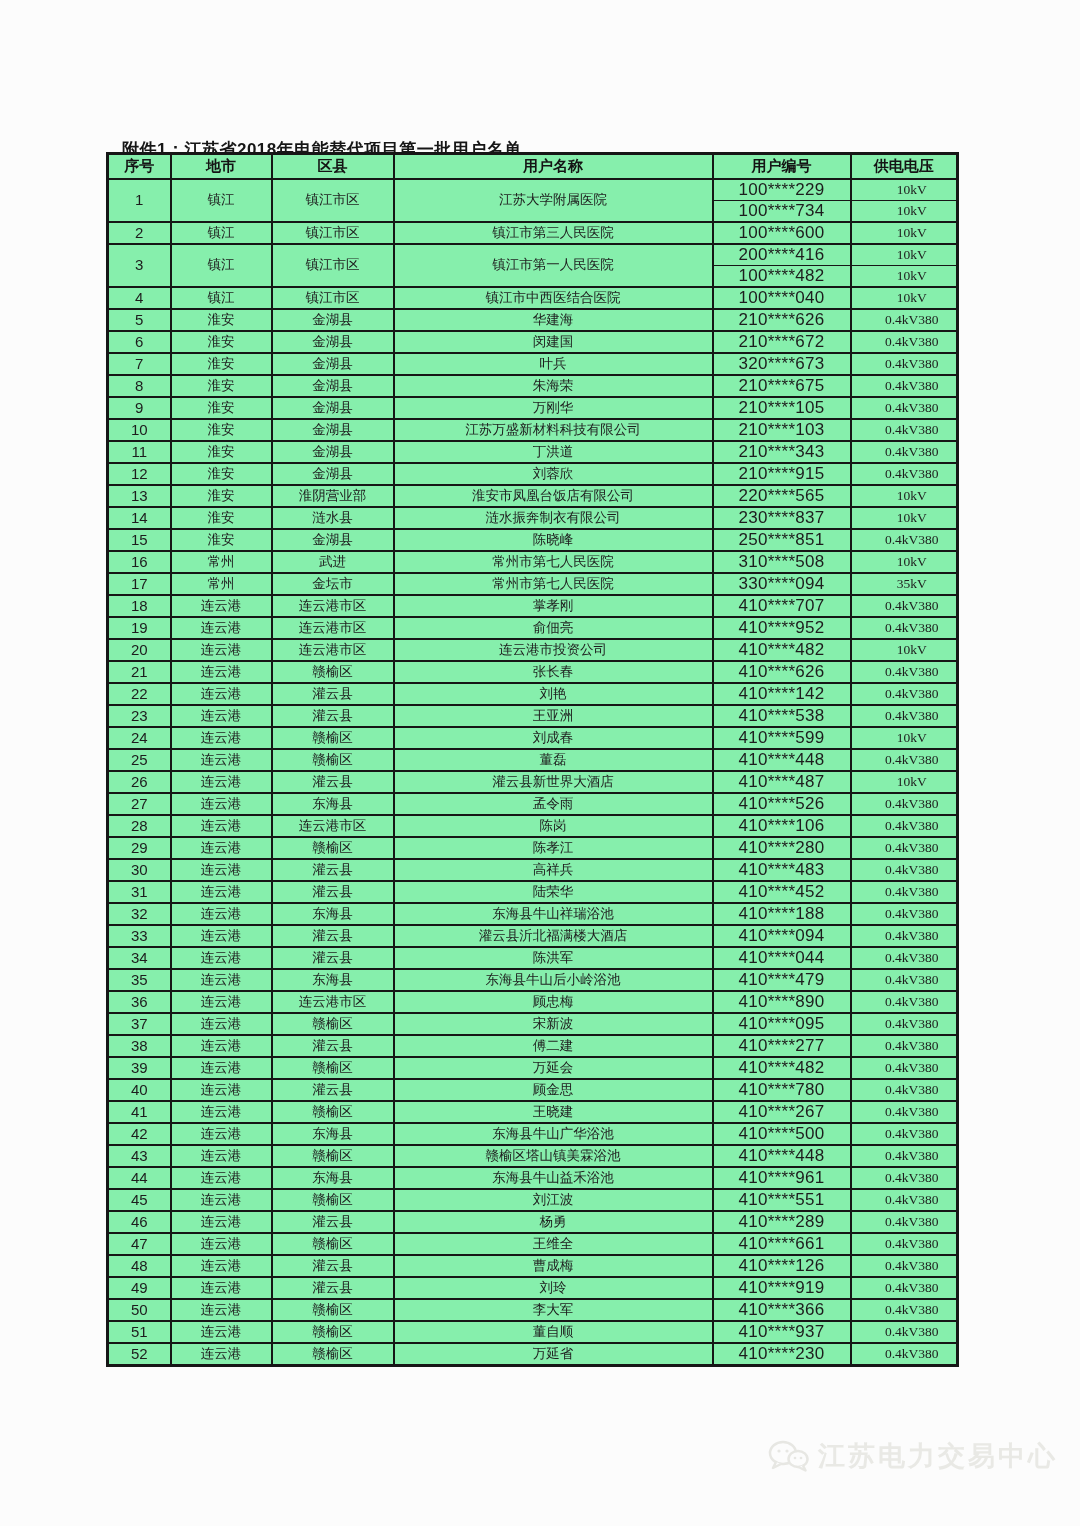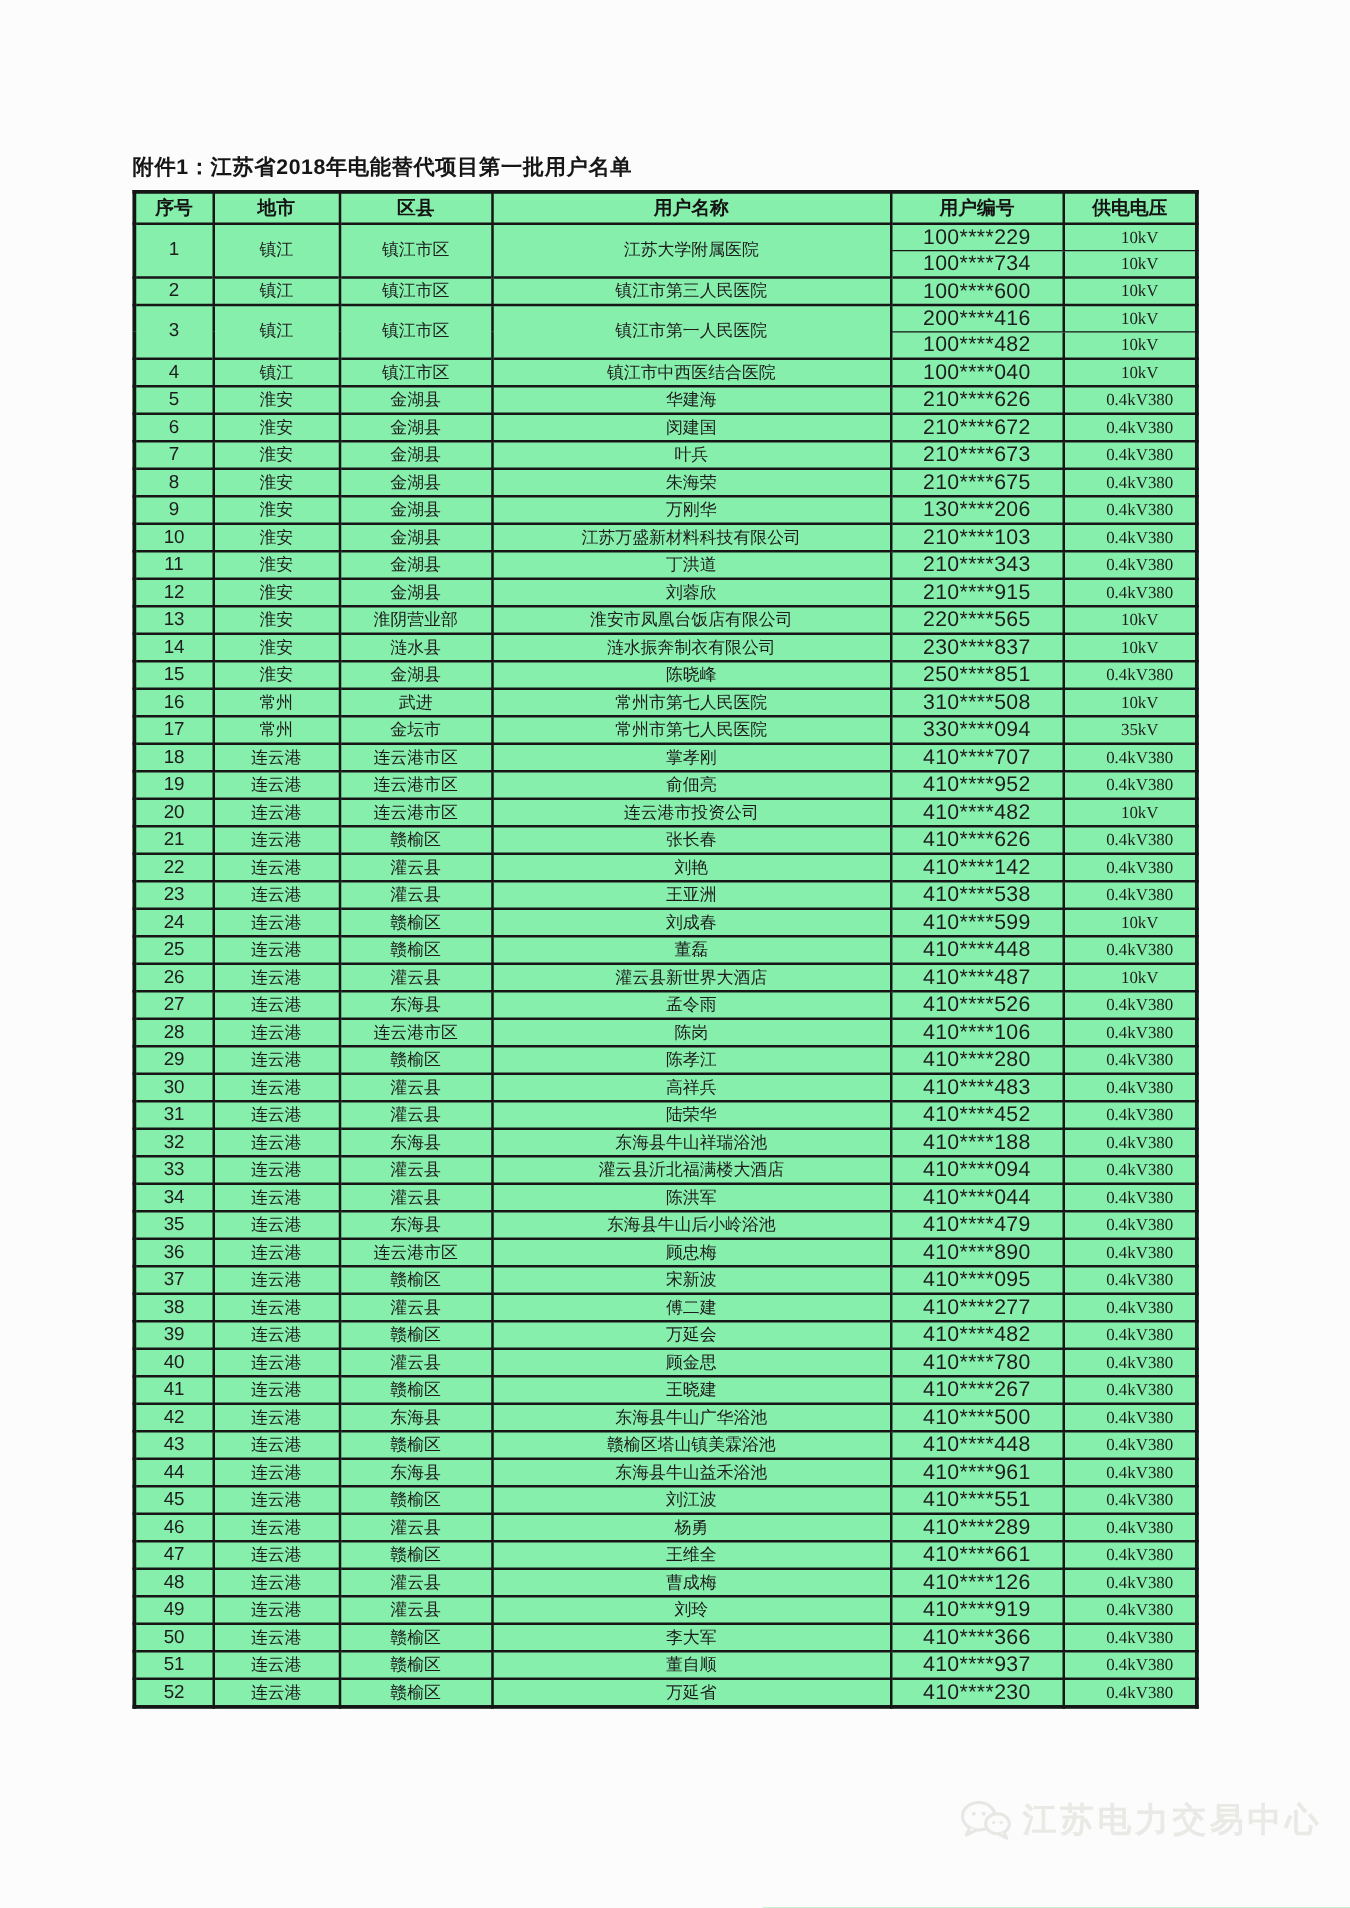--- a/index.html
+++ b/index.html
@@ -10,21 +10,21 @@
     background: #fcfcfc;
     position: relative;
     font-family: "Liberation Sans", sans-serif;
     color: #1b1b1b;
     overflow: hidden;
   }
   .title {
     position: absolute;
     left: 106px;
     top: 122px;
-    margin: 0;
+    margin: 16px;
     font-size: 17px;
     font-weight: bold;
     letter-spacing: 0.5px;
     color: #161616;
     font-family: "Liberation Sans", sans-serif;
   }
   table.data-table {
     position: absolute;
     left: 106px;
     top: 152px;
@@ -176,37 +176,37 @@
           <td rowspan="1" class="c-district">金湖县</td>
           <td rowspan="1" class="c-name">闵建国</td>
           <td class="c-id">210****672</td>
           <td class="c-volt">0.4kV380</td>
         </tr>
         <tr>
           <td rowspan="1" class="c-no">7</td>
           <td rowspan="1" class="c-city">淮安</td>
           <td rowspan="1" class="c-district">金湖县</td>
           <td rowspan="1" class="c-name">叶兵</td>
-          <td class="c-id">210****673</td>
+          <td class="c-id">320****673</td>
           <td class="c-volt">0.4kV380</td>
         </tr>
         <tr>
           <td rowspan="1" class="c-no">8</td>
           <td rowspan="1" class="c-city">淮安</td>
           <td rowspan="1" class="c-district">金湖县</td>
           <td rowspan="1" class="c-name">朱海荣</td>
           <td class="c-id">210****675</td>
           <td class="c-volt">0.4kV380</td>
         </tr>
         <tr>
           <td rowspan="1" class="c-no">9</td>
           <td rowspan="1" class="c-city">淮安</td>
           <td rowspan="1" class="c-district">金湖县</td>
           <td rowspan="1" class="c-name">万刚华</td>
-          <td class="c-id">130****206</td>
+          <td class="c-id">210****105</td>
           <td class="c-volt">0.4kV380</td>
         </tr>
         <tr>
           <td rowspan="1" class="c-no">10</td>
           <td rowspan="1" class="c-city">淮安</td>
           <td rowspan="1" class="c-district">金湖县</td>
           <td rowspan="1" class="c-name">江苏万盛新材料科技有限公司</td>
           <td class="c-id">210****103</td>
           <td class="c-volt">0.4kV380</td>
         </tr>

